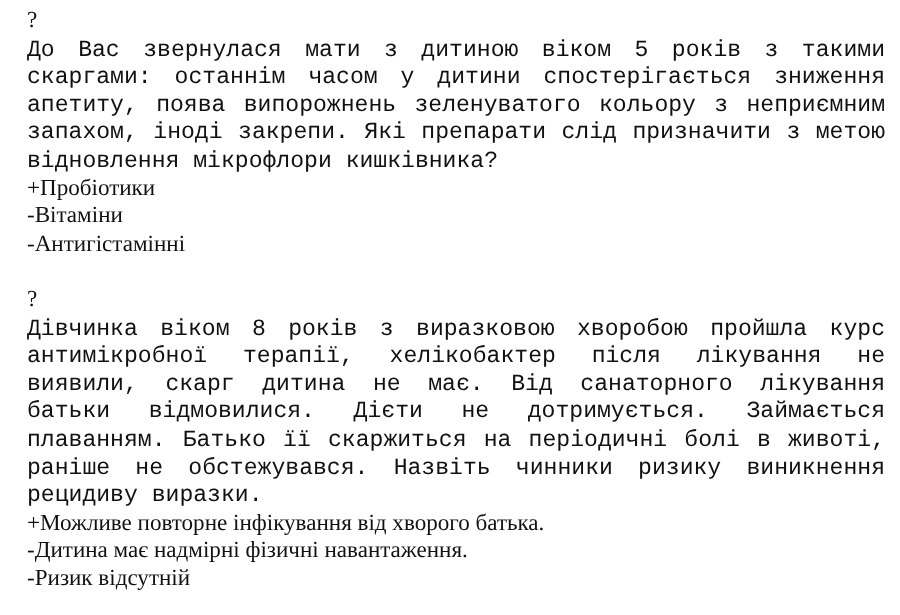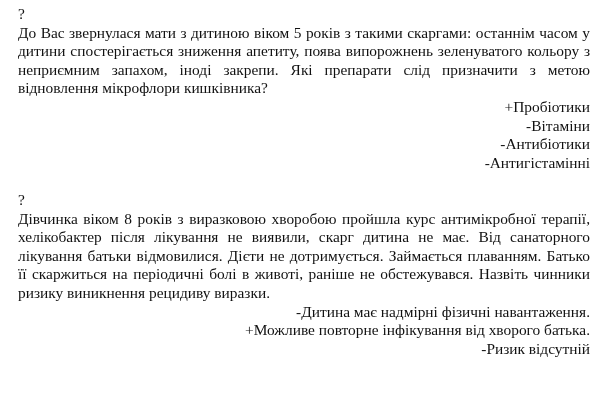--- a/index.html
+++ b/index.html
@@ -24,51 +24,50 @@
       line-height: 18.6px;
     }
     .qmark {
       display: block;
       height: 18.6px;
     }
     .stem {
       text-align: justify;
       text-align-last: left;
       margin: 0;
+      font-family: Liberation Mono, monospace;
     }
     .opt {
       display: block;
       white-space: nowrap;
-      text-align: right;
     }
     .gap {
       height: 18.6px;
     }
   </style>
 </head>
 <body>
 
 <div class="page">
 
   <section>
     <span class="qmark">?</span>
     <p class="stem">До Вас звернулася мати з дитиною віком 5 років з такими скаргами: останнім часом у дитини спостерігається зниження апетиту, поява випорожнень зеленуватого кольору з неприємним запахом, іноді закрепи. Які препарати слід призначити з метою відновлення мікрофлори кишківника?</p>
     <div>
       <span class="opt">+Пробіотики</span>
       <span class="opt">-Вітаміни</span>
-      <span class="opt">-Антибіотики</span>
       <span class="opt">-Антигістамінні</span>
     </div>
   </section>
 
   <div class="gap"></div>
 
   <section>
     <span class="qmark">?</span>
     <p class="stem">Дівчинка віком 8 років з виразковою хворобою пройшла курс антимікробної терапії, хелікобактер після лікування не виявили, скарг дитина не має. Від санаторного лікування батьки відмовилися. Дієти не дотримується. Займається плаванням. Батько її скаржиться на періодичні болі в животі, раніше не обстежувався. Назвіть чинники ризику виникнення рецидиву виразки.</p>
     <div>
+      <span class="opt">+Можливе повторне інфікування від хворого батька.</span>
       <span class="opt">-Дитина має надмірні фізичні навантаження.</span>
-      <span class="opt">+Можливе повторне інфікування від хворого батька.</span>
       <span class="opt">-Ризик відсутній</span>
     </div>
   </section>
 
 </div>
 
 </body></html>

